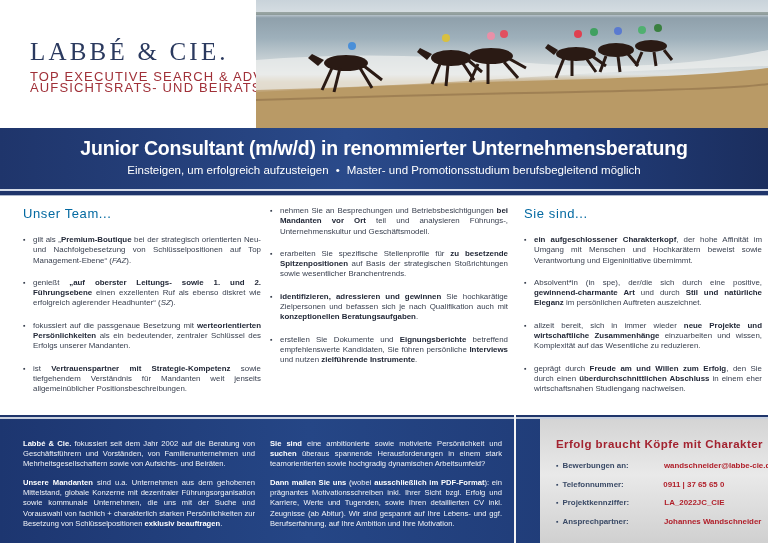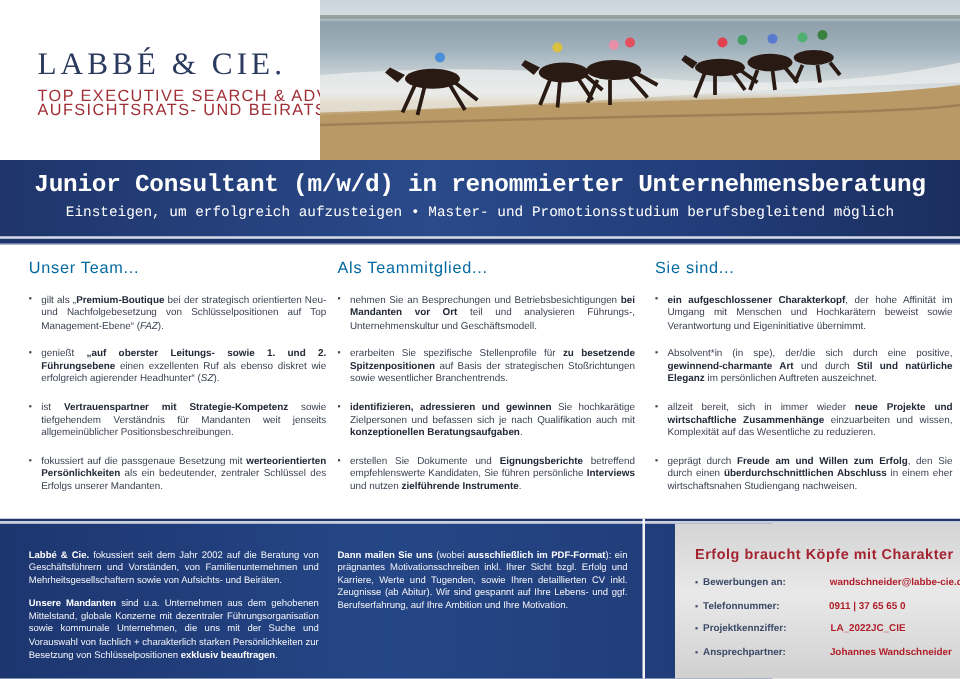--- a/index.html
+++ b/index.html
@@ -13,21 +13,21 @@
   .logo-sub { position: absolute; left: 30px; font-size: 13px; font-weight: normal; letter-spacing: 1.15px; color: #a03038; white-space: nowrap; }
   .logo-sub.l1 { top: 69px; }
   .logo-sub.l2 { top: 80px; }
 
   .photo { position: absolute; left: 256px; top: 0; width: 512px; height: 128px; overflow: hidden;
     background: linear-gradient(180deg, #c9d3da 0%, #d5dde2 10%, #8fa0ab 14%, #9eb0bb 30%, #c3cdd2 45%, #dfe3e3 58%, #c9b28c 64%, #b89866 80%, #a38655 100%); }
   .photo svg { position: absolute; left: 0; top: 0; }
 
   
   .band { position: absolute; left: 0; top: 128px; width: 768px; height: 62px;
-    background: linear-gradient(90deg, #1f356b 0%, #2a4a8a 45%, #213c78 75%, #1b2e5e 100%); font-family: Liberation Mono, monospace; }
+    background: linear-gradient(90deg, #1f356b 0%, #2a4a8a 45%, #213c78 75%, #1b2e5e 100%); }
   .band-title { position: absolute; left: 0; top: 9px; width: 768px; text-align: center; color: #fff; font-size: 19.5px; font-weight: bold; letter-spacing: -0.2px; }
   .band-sub { position: absolute; left: 0; top: 36px; width: 768px; text-align: center; color: #fff; font-size: 11.5px; }
   .band-sub .dot { margin: 0 7px; }
   .band-line { position: absolute; left: 0; top: 189px; width: 768px; height: 2px; background: #d4dbe8; }
   .band-line2 { position: absolute; left: 0; top: 191px; width: 768px; height: 4px; background: #1f356b; }
   .band-line3 { position: absolute; left: 0; top: 195px; width: 768px; height: 1px; background: #aeb8cc; }
 
   
   .col { position: absolute; top: 206px; width: 238px; }
   .col.c1 { left: 23px; }
@@ -112,26 +112,25 @@
 </div>
 <div class="band-line"></div>
 <div class="band-line2"></div>
 <div class="band-line3"></div>
 
 <div class="col c1">
   <div class="col-title">Unser Team...</div>
   <ul>
       <li>gilt als „<b>Premium-Boutique</b> bei der strategisch orientierten Neu- und Nachfolgebesetzung von Schlüsselpositionen auf Top Management-Ebene“ (<i>FAZ</i>).</li>
       <li>genießt <b>„auf oberster Leitungs- sowie 1. und 2. Führungsebene</b> einen exzellenten Ruf als ebenso diskret wie erfolgreich agierender Headhunter“ (<i>SZ</i>).</li>
+      <li>fokussiert auf die passgenaue Besetzung mit <b>werteorientierten Persönlichkeiten</b> als ein bedeutender, zentraler Schlüssel des Erfolgs unserer Mandanten.</li>
       <li>ist <b>Vertrauenspartner mit Strategie-Kompetenz</b> sowie tiefgehendem Verständnis für Mandanten weit jenseits allgemeinüblicher Positionsbeschreibungen.</li>
-      <li>fokussiert auf die passgenaue Besetzung mit <b>werteorientierten Persönlichkeiten</b> als ein bedeutender, zentraler Schlüssel des Erfolgs unserer Mandanten.</li>
     </ul>
 </div>
 <div class="col c2">
-  <div class="col-title">Als Teammitglied...</div>
   <ul>
       <li>nehmen Sie an Besprechungen und Betriebsbesichtigungen <b>bei Mandanten vor Ort</b> teil und analysieren Führungs-, Unternehmenskultur und Geschäftsmodell.</li>
       <li>erarbeiten Sie spezifische Stellenprofile für <b>zu besetzende Spitzenpositionen</b> auf Basis der strategischen Stoßrichtungen sowie wesentlicher Branchentrends.</li>
       <li><b>identifizieren, adressieren und gewinnen</b> Sie hochkarätige Zielpersonen und befassen sich je nach Qualifikation auch mit <b>konzeptionellen Beratungsaufgaben</b>.</li>
       <li>erstellen Sie Dokumente und <b>Eignungsberichte</b> betreffend empfehlenswerte Kandidaten, Sie führen persönliche <b>Interviews</b> und nutzen <b>zielführende Instrumente</b>.</li>
     </ul>
 </div>
 <div class="col c3">
   <div class="col-title">Sie sind...</div>
   <ul>
@@ -144,20 +143,21 @@
 
 <div class="foot-line"></div>
 <div class="foot-line2"></div>
 <div class="footer">
   <div class="foot-blue">
     <div class="foot-text f1">
         <p><b>Labbé &amp; Cie.</b> fokussiert seit dem Jahr 2002 auf die Beratung von Geschäftsführern und Vorständen, von Familienunternehmen und Mehrheitsgesellschaftern sowie von Aufsichts- und Beiräten.</p>
         <p><b>Unsere Mandanten</b> sind u.a. Unternehmen aus dem gehobenen Mittelstand, globale Konzerne mit dezentraler Führungsorganisation sowie kommunale Unternehmen, die uns mit der Suche und Vorauswahl von fachlich + charakterlich starken Persönlichkeiten zur Besetzung von Schlüsselpositionen <b>exklusiv beauftragen</b>.</p>
       </div>
     <div class="foot-text f2">
+        <p><b>Sie sind</b> eine ambitionierte sowie motivierte Persönlichkeit und <b>suchen</b> überaus spannende Herausforderungen in einem stark teamorientierten sowie hochgradig dynamischen Arbeitsumfeld?</p>
         <p><b>Dann mailen Sie uns</b> (wobei <b>ausschließlich im PDF-Format</b>): ein prägnantes Motivationsschreiben inkl. Ihrer Sicht bzgl. Erfolg und Karriere, Werte und Tugenden, sowie Ihren detaillierten CV inkl. Zeugnisse (ab Abitur). Wir sind gespannt auf Ihre Lebens- und ggf. Berufserfahrung, auf Ihre Ambition und Ihre Motivation.</p>
       </div>
   </div>
   <div class="foot-divider"></div>
   <div class="foot-gray">
     <div class="contact-title">Erfolg braucht Köpfe mit Charakter</div>
     <ul class="contact-list">
       <li><span class="b">▪</span><span>Bewerbungen an:</span> <span class="v">wandschneider@labbe-cie.de</span></li>
       <li><span class="b">▪</span><span>Telefonnummer:</span>&nbsp;&nbsp;&nbsp;<span class="v">0911 | 37 65 65 0</span></li>
       <li><span class="b">▪</span><span>Projektkennziffer:</span> <span class="v">LA_2022JC_CIE</span></li>

